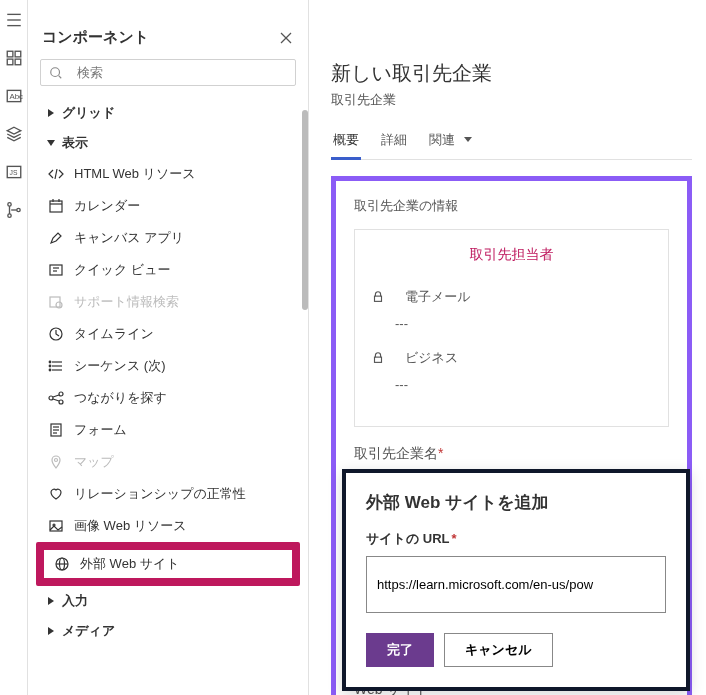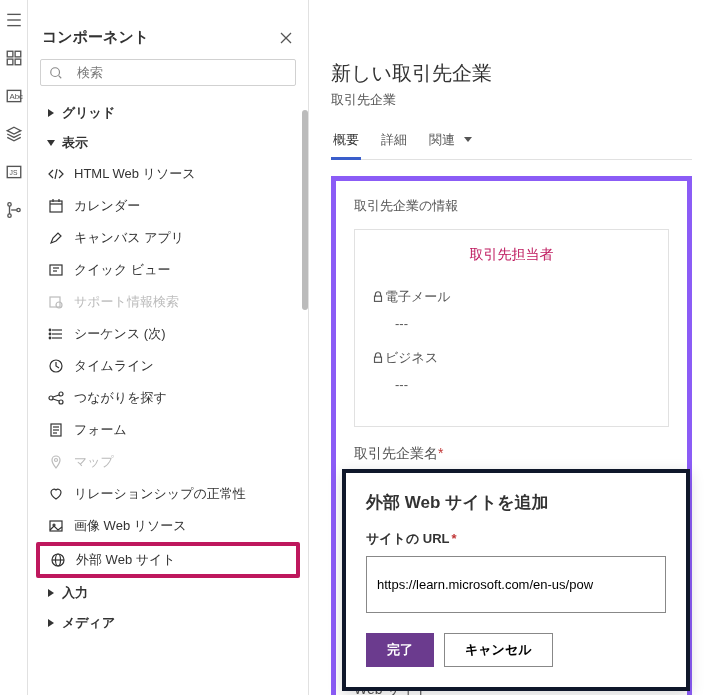--- a/index.html
+++ b/index.html
@@ -23,37 +23,37 @@
     
     .tree { flex: 1; overflow-y: auto; padding: 4px 0 20px 0; position: relative; }
     .tree::-webkit-scrollbar { width: 8px; }
     .tree::-webkit-scrollbar-thumb { background: #bbb; border-radius: 4px; }
     .tree-section { padding: 6px 12px 6px 18px; display: flex; align-items: center; gap: 6px; font-weight: 600; cursor: pointer; }
     .tree-section svg { width: 10px; height: 10px; }
     .tree-item { padding: 7px 12px 7px 20px; display: flex; align-items: center; gap: 10px; cursor: pointer; color: #333; }
     .tree-item.disabled { color: #bbb; }
     .tree-item .item-icon { width: 16px; height: 16px; display: flex; align-items: center; justify-content: center; flex-shrink: 0; }
     .tree-item .item-icon svg { width: 16px; height: 16px; }
-    .tree-item.highlighted { border: 4px solid #be185d; margin: 0 8px; padding: 5px 10px; border-radius: 2px; }
+    .tree-item.highlighted { border: 8px solid #be185d; margin: 0 8px; padding: 5px 10px; border-radius: 2px; }
     
     
     .main { flex: 1; padding: 24px 14px 0 22px; position: relative; margin-top: 36px; }
     .page-title { font-size: 20px; font-weight: 400; color: #333; }
     .page-subtitle { font-size: 13px; color: #555; margin-top: 4px; }
     .tabs { display: flex; gap: 18px; margin-top: 22px; border-bottom: 1px solid #e1e1e1; }
     .tab { padding: 0 2px 10px 2px; font-size: 13px; color: #555; cursor: pointer; position: relative; }
     .tab.active { color: #333; font-weight: 400; }
     .tab.active::after { content: ''; position: absolute; bottom: -1px; left: 0; right: 0; height: 3px; background: #3a5ecb; }
     .tab-dropdown svg { width: 10px; height: 10px; margin-left: 4px; }
     
     .form-section { border: 5px solid #8b5cf6; margin-top: 16px; padding: 16px 18px; }
     .section-title { font-size: 13px; color: #555; margin-bottom: 14px; }
     .inner-box { border: 1px solid #e1e1e1; padding: 16px; }
     .inner-title { text-align: center; font-size: 14px; color: #be185d; margin-bottom: 24px; }
-    .field-row { display: flex; align-items: center; gap: 0; margin-bottom: 10px; color: #555; }
+    .field-row { display: flex; align-items: center; gap: 20px; margin-bottom: 10px; color: #555; }
     .field-row svg { width: 14px; height: 14px; }
     .field-value { margin-left: 24px; margin-bottom: 18px; color: #555; }
     .field-label-row { margin-top: 18px; font-size: 14px; color: #555; }
     .required { color: #c13535; }
     
     
     .dialog { position: absolute; left: 342px; top: 469px; width: 348px; background: #fff; border: 4px solid #0f172a; box-shadow: 0 4px 14px rgba(0,0,0,0.15); padding: 18px 20px 20px 20px; }
     .dialog-title { font-size: 17px; font-weight: 600; margin-bottom: 16px; }
     .dialog-label { font-size: 13px; font-weight: 600; margin-bottom: 8px; }
     .dialog-label .required { color: #c13535; margin-left: 2px; }
@@ -190,38 +190,38 @@
             <svg viewBox="0 0 16 16" fill="none" stroke="currentColor" stroke-width="1.2">
               <rect x="2" y="3" width="10" height="10"></rect>
               <circle cx="11" cy="11" r="3"></circle>
             </svg>
           </span>
         <span>サポート情報検索</span>
       </div>
       <div class="tree-item">
         <span class="item-icon">
             <svg viewBox="0 0 16 16" fill="none" stroke="currentColor" stroke-width="1.2">
+              <circle cx="8" cy="8" r="6"></circle>
+              <polyline points="8,4 8,8 11,10"></polyline>
+            </svg>
+          </span>
+        <span>タイムライン</span>
+      </div>
+      <div class="tree-item">
+        <span class="item-icon">
+            <svg viewBox="0 0 16 16" fill="none" stroke="currentColor" stroke-width="1.2">
               <line x1="4" y1="4" x2="14" y2="4"></line>
               <line x1="4" y1="8" x2="14" y2="8"></line>
               <line x1="4" y1="12" x2="14" y2="12"></line>
               <circle cx="2" cy="4" r="0.8" fill="currentColor"></circle>
               <circle cx="2" cy="8" r="0.8" fill="currentColor"></circle>
               <circle cx="2" cy="12" r="0.8" fill="currentColor"></circle>
             </svg>
           </span>
         <span>シーケンス (次)</span>
-      </div>
-      <div class="tree-item">
-        <span class="item-icon">
-            <svg viewBox="0 0 16 16" fill="none" stroke="currentColor" stroke-width="1.2">
-              <circle cx="8" cy="8" r="6"></circle>
-              <polyline points="8,4 8,8 11,10"></polyline>
-            </svg>
-          </span>
-        <span>タイムライン</span>
       </div>
       <div class="tree-item">
         <span class="item-icon">
             <svg viewBox="0 0 16 16" fill="none" stroke="currentColor" stroke-width="1.2">
               <circle cx="3" cy="8" r="2"></circle>
               <circle cx="13" cy="4" r="2"></circle>
               <circle cx="13" cy="12" r="2"></circle>
               <line x1="5" y1="7" x2="11" y2="5"></line>
               <line x1="5" y1="9" x2="11" y2="11"></line>
             </svg>

